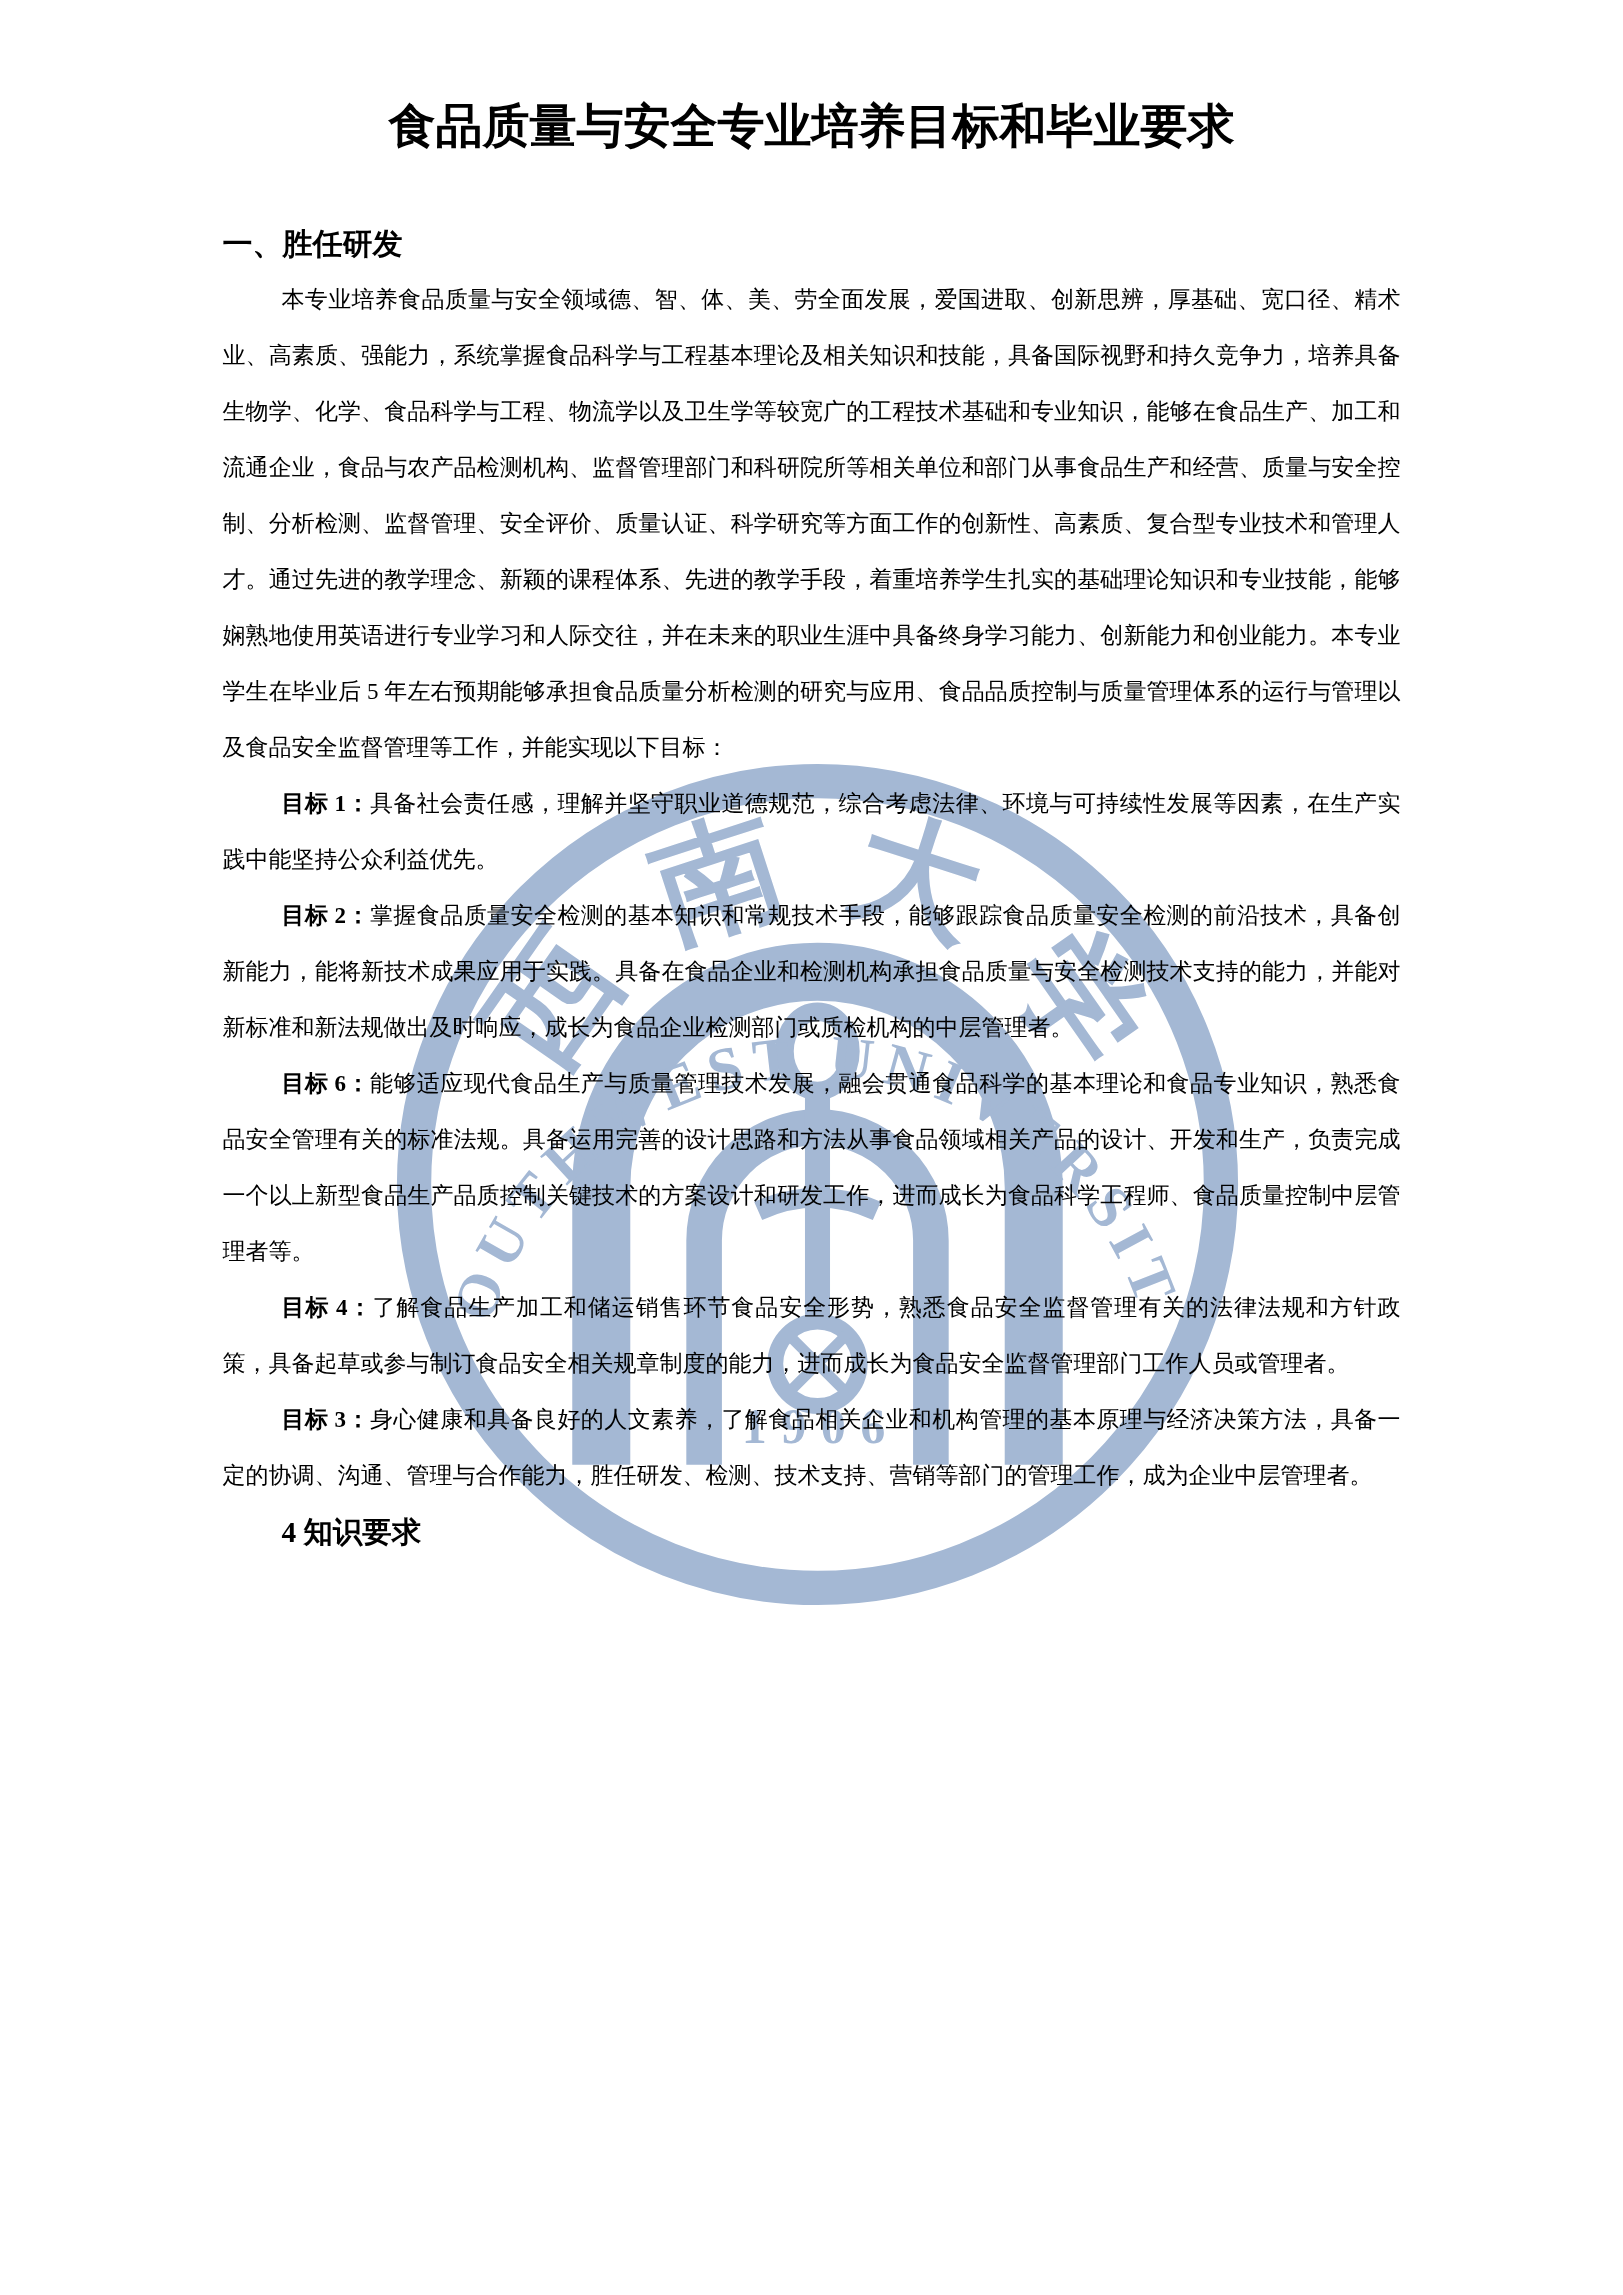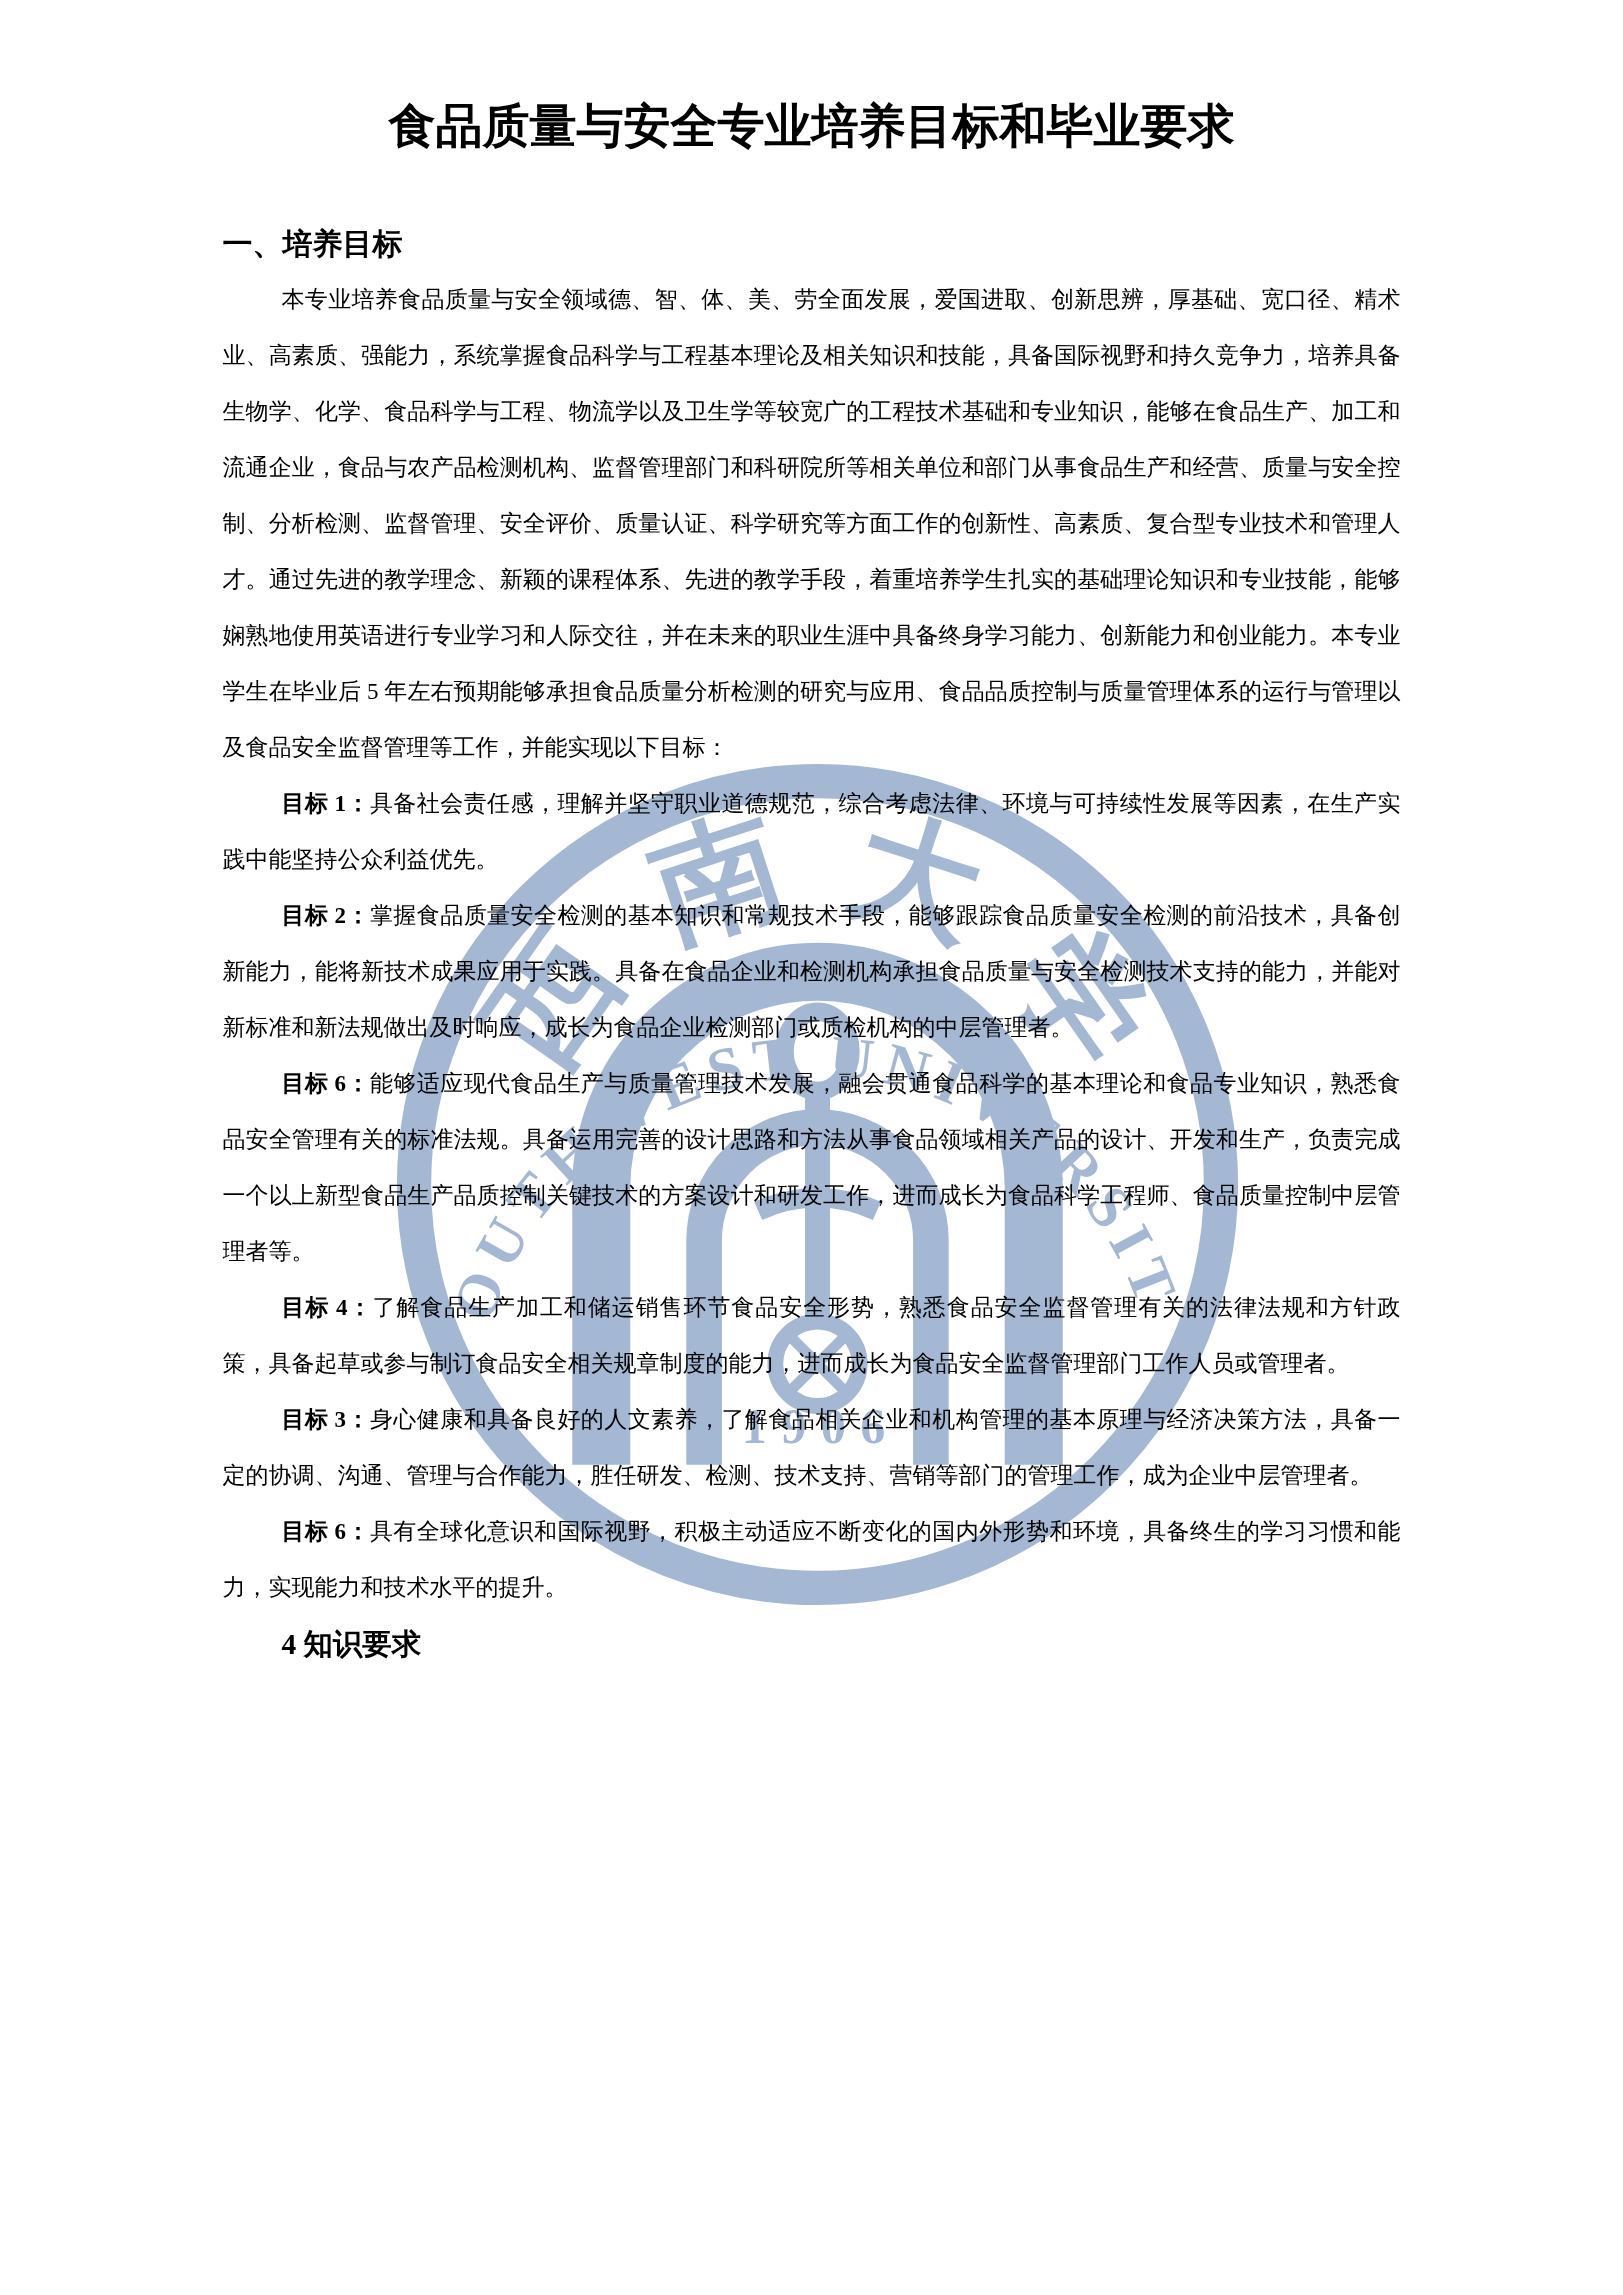--- a/index.html
+++ b/index.html
@@ -56,34 +56,33 @@
       <textPath href="#bottomArc" startOffset="50%" text-anchor="middle">SOUTHWEST UNIVERSITY</textPath>
     </text>
 
     <text class="seal-text" x="655" y="1042" font-size="76" font-weight="bold" letter-spacing="22" text-anchor="middle" fill="#a4b8d4">1906</text>
   </svg>
 
   <div class="content">
 
     <h1 class="doc-title">食品质量与安全专业培养目标和毕业要求</h1>
 
-    <h2 class="sec-heading first">一、培养目标</h2>
+    <h2 class="sec-heading first">一、胜任研发</h2>
 
     <p class="body-para">本专业培养食品质量与安全领域德、智、体、美、劳全面发展，爱国进取、创新思辨，厚基础、宽口径、精术业、高素质、强能力，系统掌握食品科学与工程基本理论及相关知识和技能，具备国际视野和持久竞争力，培养具备生物学、化学、食品科学与工程、物流学以及卫生学等较宽广的工程技术基础和专业知识，能够在食品生产、加工和流通企业，食品与农产品检测机构、监督管理部门和科研院所等相关单位和部门从事食品生产和经营、质量与安全控制、分析检测、监督管理、安全评价、质量认证、科学研究等方面工作的创新性、高素质、复合型专业技术和管理人才。通过先进的教学理念、新颖的课程体系、先进的教学手段，着重培养学生扎实的基础理论知识和专业技能，能够娴熟地使用英语进行专业学习和人际交往，并在未来的职业生涯中具备终身学习能力、创新能力和创业能力。本专业学生在毕业后 5 年左右预期能够承担食品质量分析检测的研究与应用、食品品质控制与质量管理体系的运行与管理以及食品安全监督管理等工作，并能实现以下目标：</p>
 
     <p class="body-para"><span class="goal-label">目标 1：</span><span>具备社会责任感，理解并坚守职业道德规范，综合考虑法律、环境与可持续性发展等因素，在生产实践中能坚持公众利益优先。</span></p>
 
     <p class="body-para"><span class="goal-label">目标 2：</span><span>掌握食品质量安全检测的基本知识和常规技术手段，能够跟踪食品质量安全检测的前沿技术，具备创新能力，能将新技术成果应用于实践。具备在食品企业和检测机构承担食品质量与安全检测技术支持的能力，并能对新标准和新法规做出及时响应，成长为食品企业检测部门或质检机构的中层管理者。</span></p>
 
     <p class="body-para"><span class="goal-label">目标 6：</span><span>能够适应现代食品生产与质量管理技术发展，融会贯通食品科学的基本理论和食品专业知识，熟悉食品安全管理有关的标准法规。具备运用完善的设计思路和方法从事食品领域相关产品的设计、开发和生产，负责完成一个以上新型食品生产品质控制关键技术的方案设计和研发工作，进而成长为食品科学工程师、食品质量控制中层管理者等。</span></p>
 
     <p class="body-para"><span class="goal-label">目标 4：</span><span>了解食品生产加工和储运销售环节食品安全形势，熟悉食品安全监督管理有关的法律法规和方针政策，具备起草或参与制订食品安全相关规章制度的能力，进而成长为食品安全监督管理部门工作人员或管理者。</span></p>
 
     <p class="body-para"><span class="goal-label">目标 3：</span><span>身心健康和具备良好的人文素养，了解食品相关企业和机构管理的基本原理与经济决策方法，具备一定的协调、沟通、管理与合作能力，胜任研发、检测、技术支持、营销等部门的管理工作，成为企业中层管理者。</span></p>
 
-    <p class="body-para"><span class="goal-label">目标 6：</span><span>具有全球化意识和国际视野，积极主动适应不断变化的国内外形势和环境，具备终生的学习习惯和能力，实现能力和技术水平的提升。</span></p>
 
 
     <h3 class="sub-heading">4 知识要求</h3>
 
   </div>
 </div>
 
 
 </body></html>

